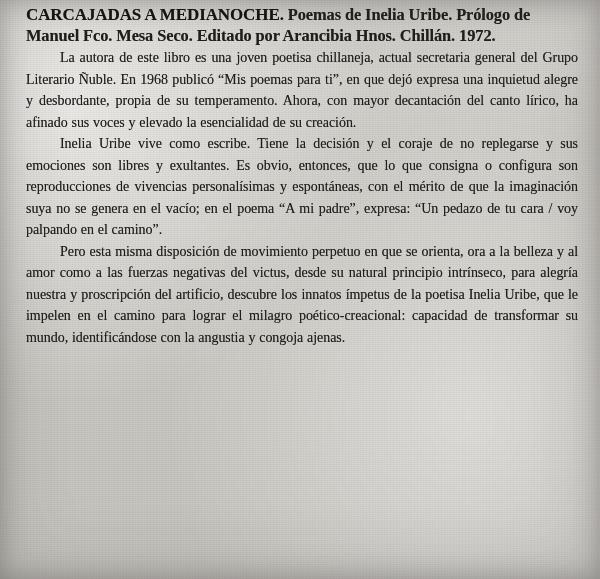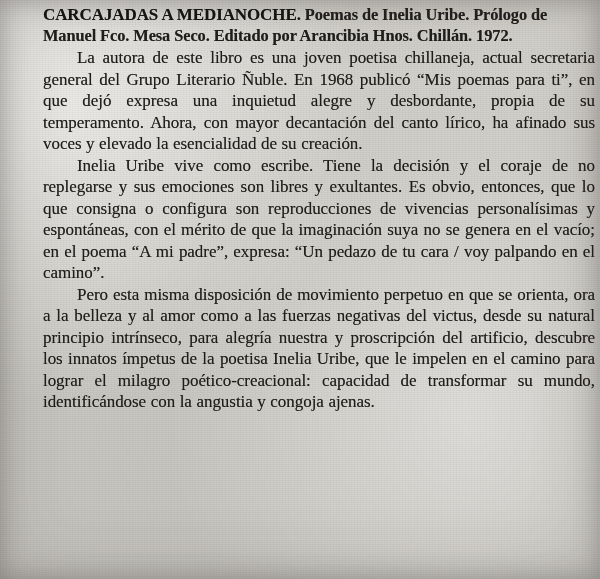--- a/index.html
+++ b/index.html
@@ -42,21 +42,21 @@
     position: absolute;
     inset: 0;
     pointer-events: none;
     box-shadow:
       inset 0 0 26px rgba(60,58,54,0.35),
       inset 0 0 70px rgba(60,58,54,0.18);
   }
 
   #text-column {
     position: absolute;
-    left: 43px;
+    left: 26px;
     top: 4px;
     width: 552px;
     color: #201e1c;
   }
 
   .heading {
     font-family: "Liberation Serif", serif;
     font-weight: bold;
     font-size: 16.4px;
     line-height: 21.2px;
@@ -64,21 +64,21 @@
     margin: 0;
     text-rendering: optimizeLegibility;
   }
   .heading .caps {
     font-size: 17px;
   }
 
   p.body {
     margin: 0;
     font-family: "Liberation Serif", serif;
-    font-size: 17px;
+    font-size: 14px;
     line-height: 21.5px;
     text-align: justify;
     text-indent: 34px;
     letter-spacing: -0.05px;
     word-spacing: 0.4px;
   }
   p.body.first-after-head {
     margin-top: 1px;
   }
 

